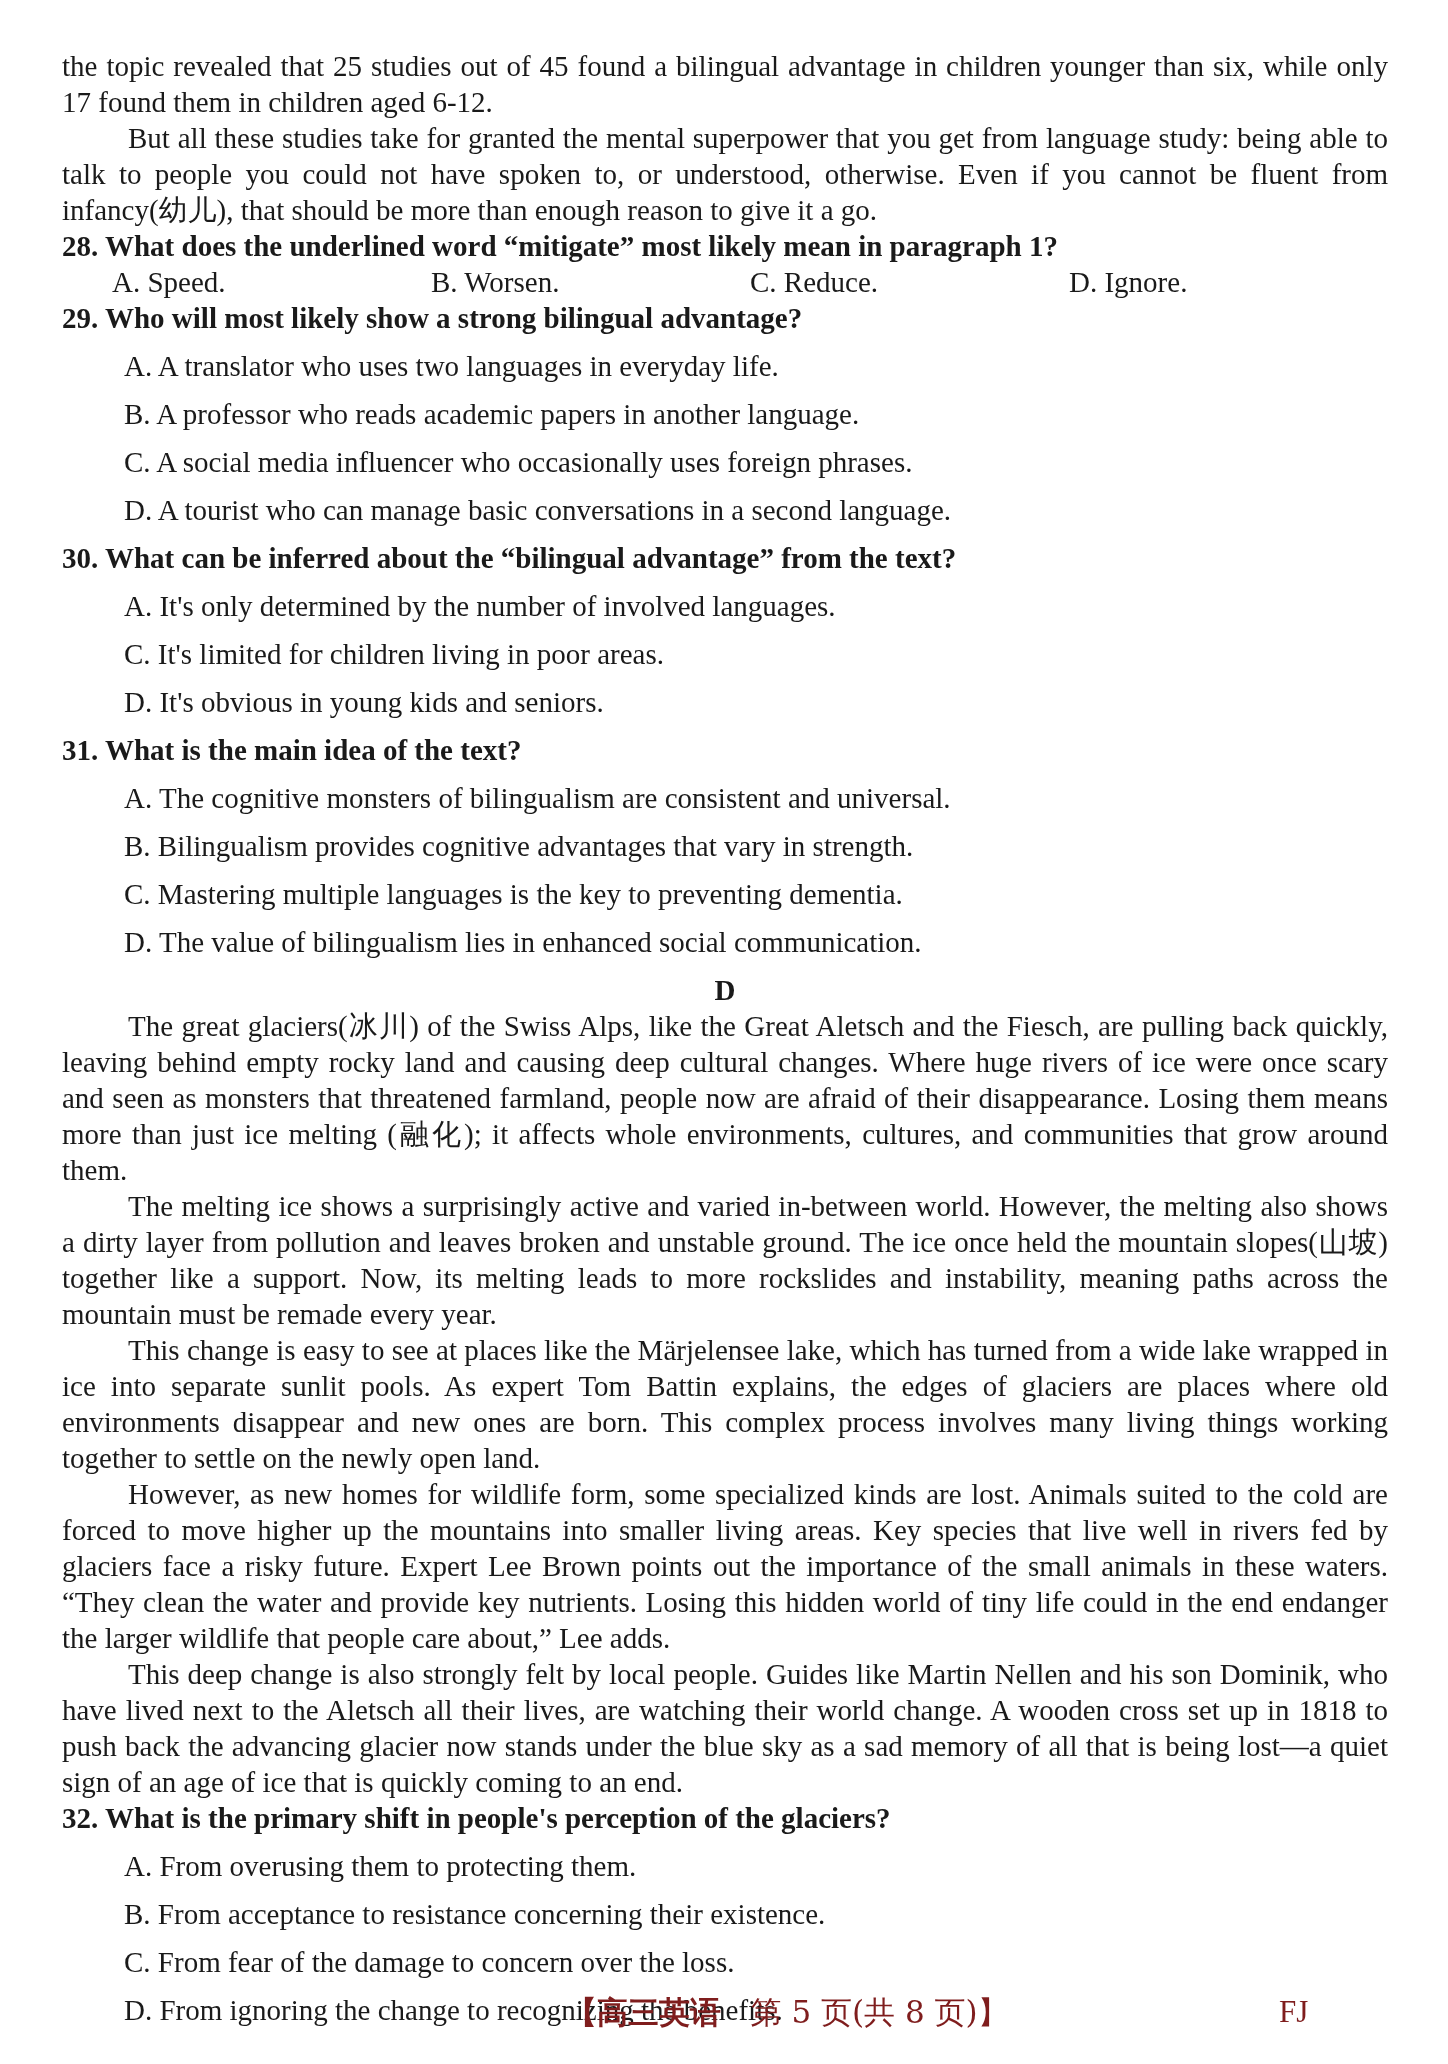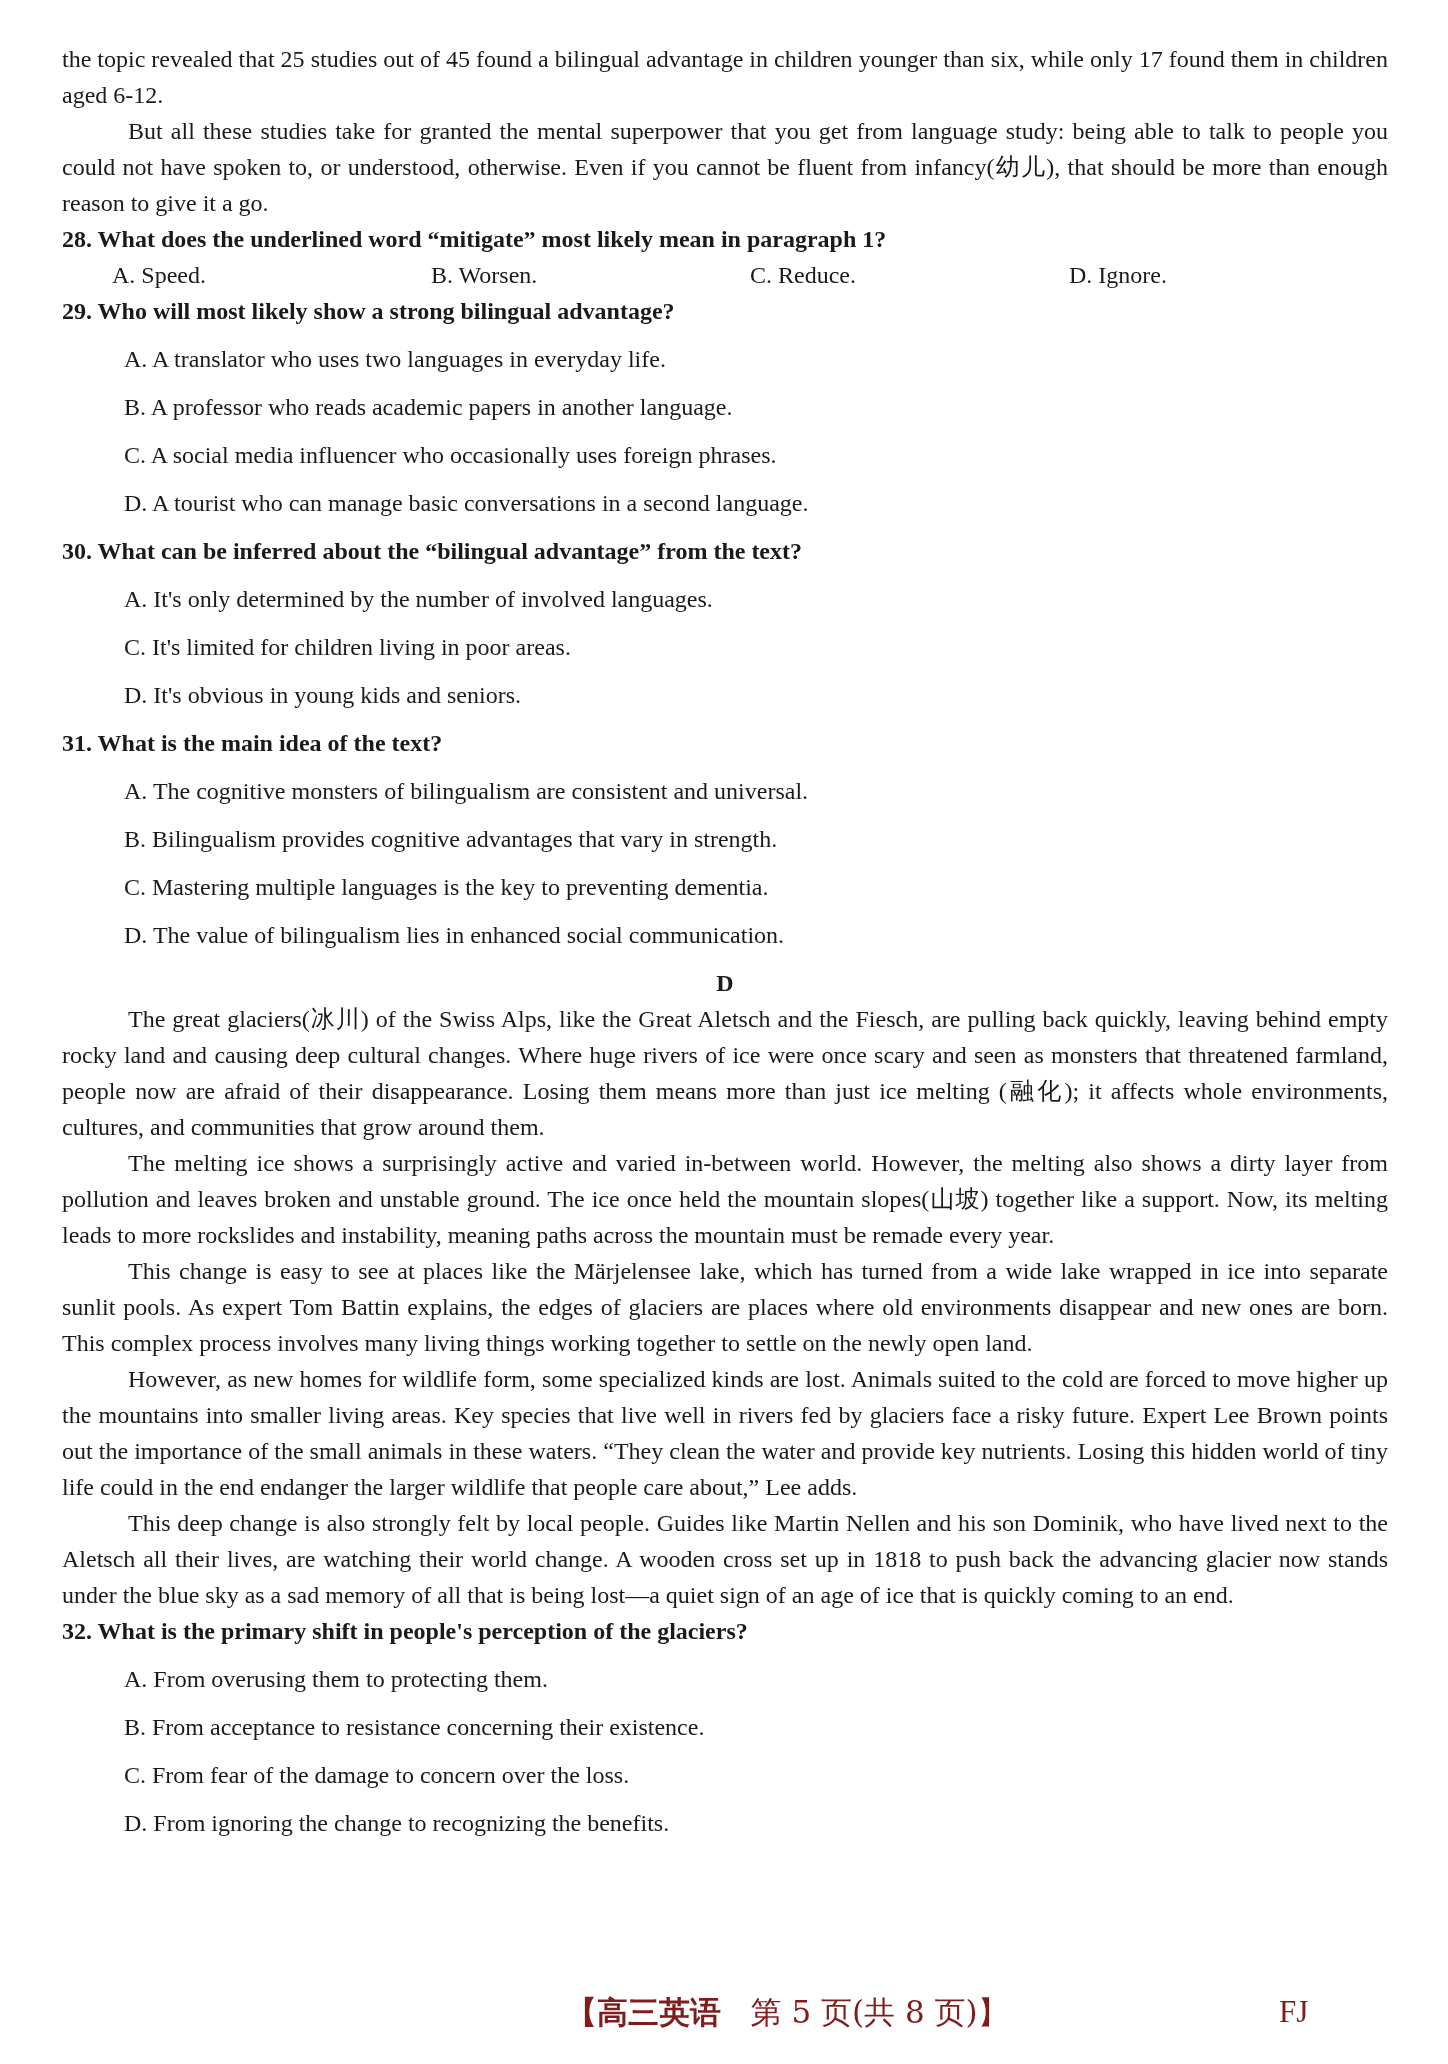--- a/index.html
+++ b/index.html
@@ -1,20 +1,20 @@
 <!DOCTYPE html>
 <html><head>
 <meta charset="utf-8">
 <style>
   html, body { margin: 0; padding: 0; background: #ffffff; }
   body { width: 1448px; height: 2064px; position: relative; overflow: hidden; }
   .page {
-    position: absolute; left: 62px; top: 41px; width: 1326px;
+    position: absolute; left: 62px; top: 48px; width: 1326px;
     font-family: "Liberation Serif", "DejaVu Serif", serif;
-    font-size: 24px; line-height: 36px; color: #1a1a1a;
+    font-size: 29px; line-height: 36px; color: #1a1a1a;
     text-align: justify;
   }
   p { margin: 0; }
   .indent { text-indent: 66px; }
   .q { margin: 0; font-weight: bold; }
   .opt { padding-left: 50px; margin: 12px; text-align: left; }
   .opts-row { display: flex; padding-left: 50px; }
   .opts-row span { display: inline-block; width: 330px; }
   .section-title { text-align: center; font-weight: bold; margin: 0; }
   .footer {

